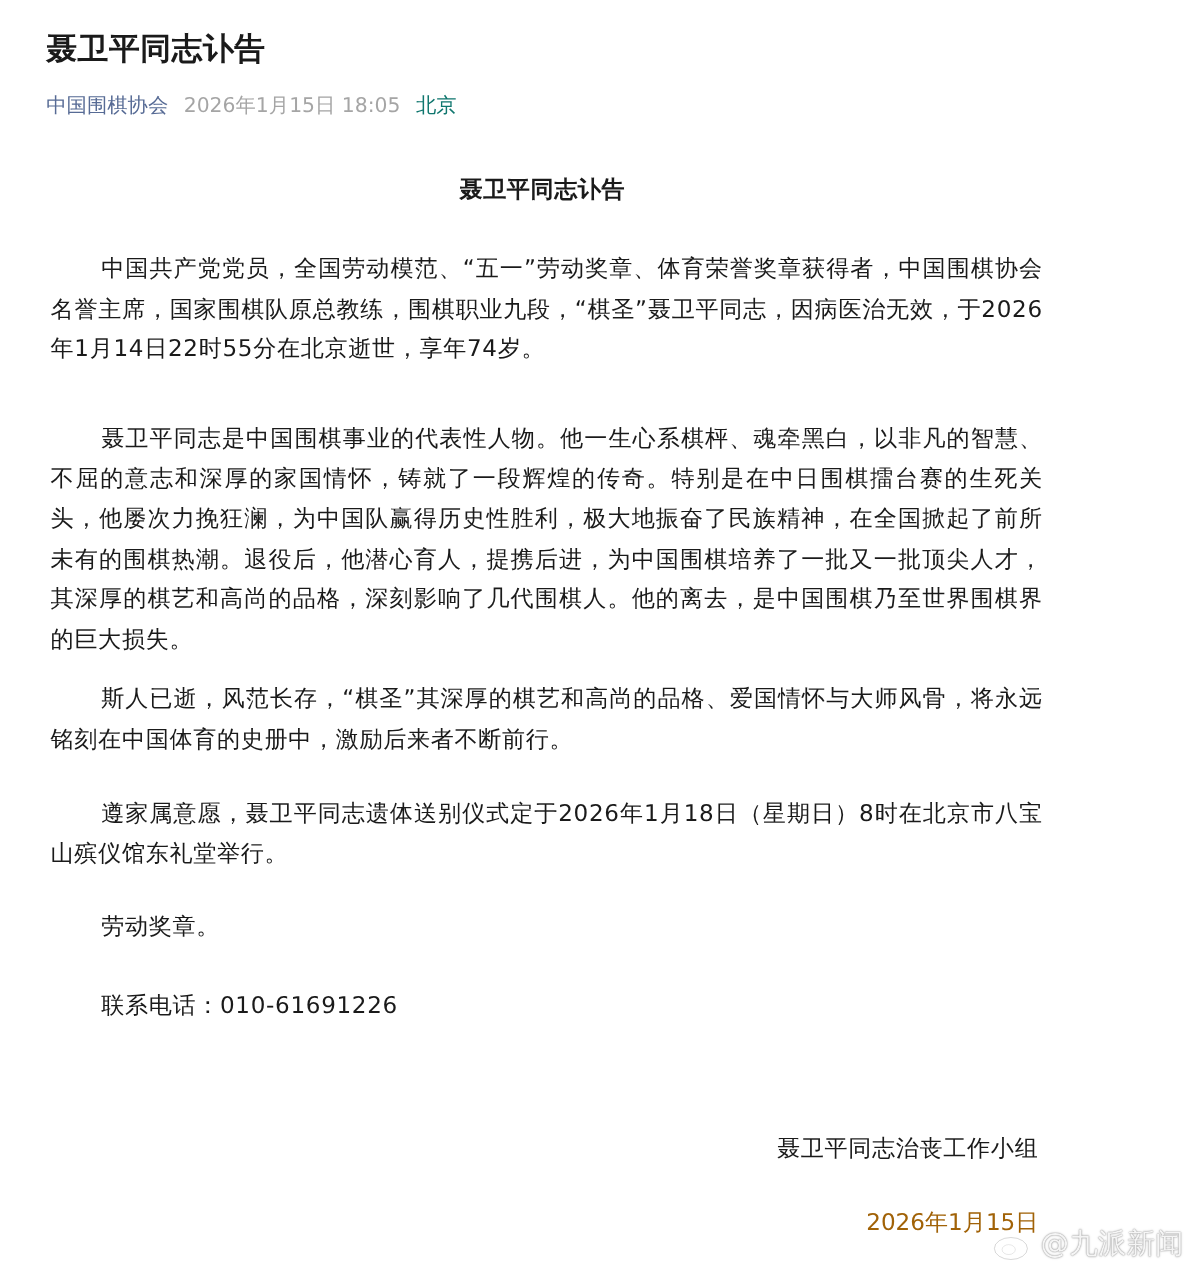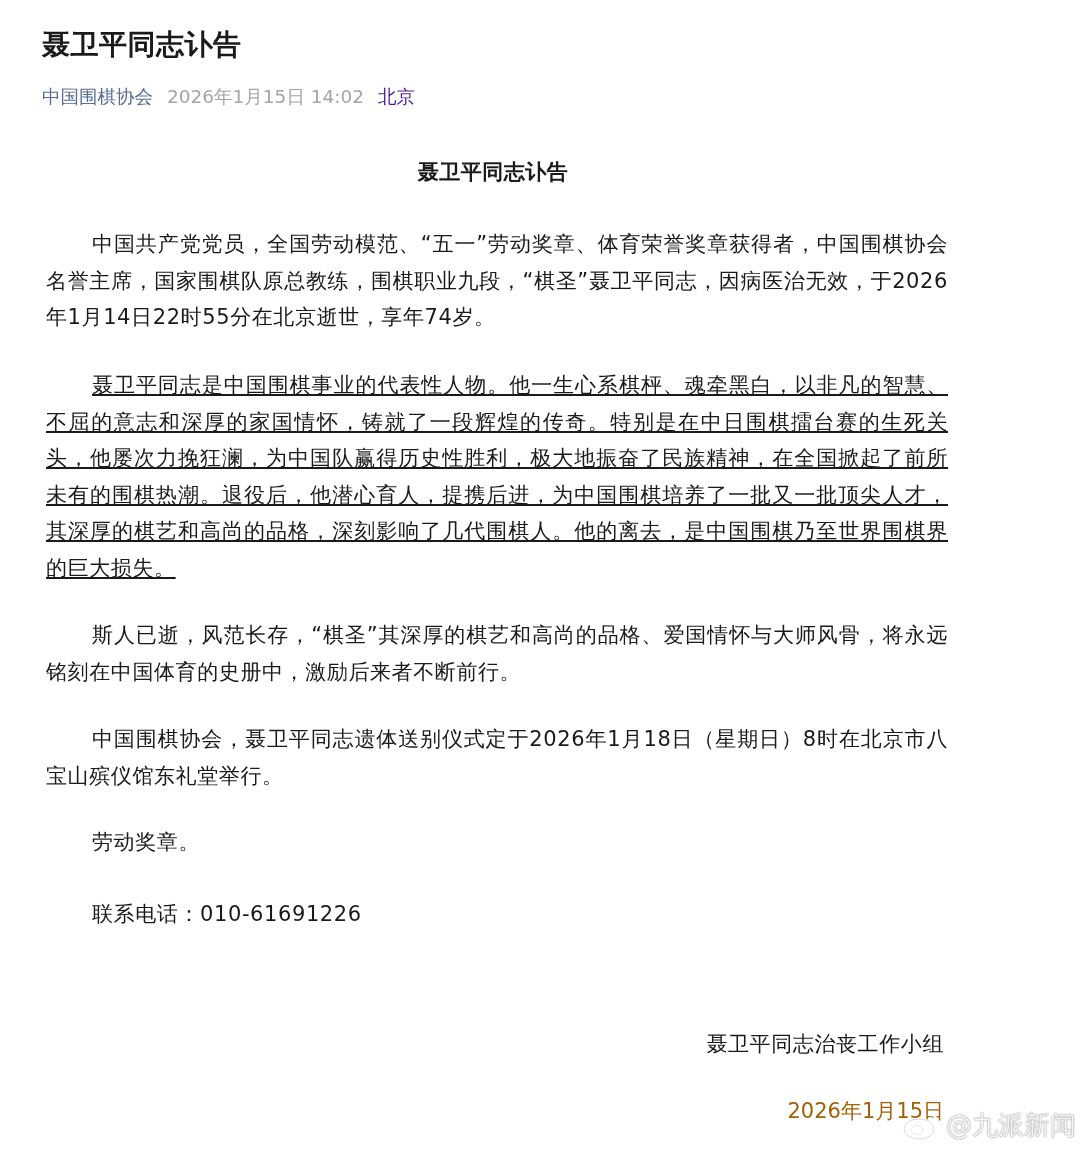--- a/index.html
+++ b/index.html
@@ -44,21 +44,21 @@
   .meta-source {
     color: #576b95;
     margin-right: 14px;
     cursor: pointer;
   }
   .meta-time {
     color: #a5a5a5;
     margin-right: 14px;
   }
   .meta-location {
-    color: #4c1d95;
+    color: #0f766e;
   }
   .doc-heading {
     position: absolute;
     left: 0;
     width: 902px;
     top: 158px;
     text-align: center;
     font-size: 21px;
     font-weight: bold;
     line-height: 28px;
@@ -72,21 +72,21 @@
     margin: 4px;
     font-size: 21px;
     line-height: 36.5px;
     color: #1a1a1a;
     text-indent: 46px;
     text-align: justify;
     letter-spacing: 0.6px;
     word-break: break-all;
   }
   .p1 { top: 222px; }
-  .p2 { top: 363px; text-decoration: underline; }
+  .p2 { top: 376px; }
   .p3 { top: 613px; }
   .p4 { top: 717px; }
   .p5 { top: 820px; }
   .p6 { top: 892px; }
   .signature {
     position: absolute;
     right: 0;
     top: 1026px;
     font-size: 21px;
     line-height: 36px;
@@ -104,49 +104,49 @@
     color: #a16207;
     text-align: right;
     white-space: nowrap;
   }
   .watermark {
     position: absolute;
     right: 10px;
     top: 1108px;
     height: 40px;
     display: flex;
-    align-items: flex-start;
+    align-items: flex-end;
     color: rgba(255,255,255,0.92);
     font-size: 26px;
     white-space: nowrap;
     text-shadow: 0 0 2px rgba(0,0,0,0.35), 0 0 1px rgba(0,0,0,0.4);
   }
   .watermark-icon {
     width: 40px;
     height: 34px;
     margin-right: 4px;
     display: inline-block;
   }
 </style>
 </head>
 <body>
 
 <div class="article">
   <h1 class="article-title">聂卫平同志讣告</h1>
 
   <div class="meta">
-    <span class="meta-source">中国围棋协会</span><span class="meta-time">2026年1月15日 14:02</span><span class="meta-location">北京</span>
+    <span class="meta-source">中国围棋协会</span><span class="meta-time">2026年1月15日 18:05</span><span class="meta-location">北京</span>
   </div>
 
   <div class="doc-heading">聂卫平同志讣告</div>
 
   <p class="para p1">中国共产党党员，全国劳动模范、“五一”劳动奖章、体育荣誉奖章获得者，中国围棋协会名誉主席，国家围棋队原总教练，围棋职业九段，“棋圣”聂卫平同志，因病医治无效，于2026年1月14日22时55分在北京逝世，享年74岁。</p>
   <p class="para p2">聂卫平同志是中国围棋事业的代表性人物。他一生心系棋枰、魂牵黑白，以非凡的智慧、不屈的意志和深厚的家国情怀，铸就了一段辉煌的传奇。特别是在中日围棋擂台赛的生死关头，他屡次力挽狂澜，为中国队赢得历史性胜利，极大地振奋了民族精神，在全国掀起了前所未有的围棋热潮。退役后，他潜心育人，提携后进，为中国围棋培养了一批又一批顶尖人才，其深厚的棋艺和高尚的品格，深刻影响了几代围棋人。他的离去，是中国围棋乃至世界围棋界的巨大损失。</p>
   <p class="para p3">斯人已逝，风范长存，“棋圣”其深厚的棋艺和高尚的品格、爱国情怀与大师风骨，将永远铭刻在中国体育的史册中，激励后来者不断前行。</p>
-  <p class="para p4">中国围棋协会，聂卫平同志遗体送别仪式定于2026年1月18日（星期日）8时在北京市八宝山殡仪馆东礼堂举行。</p>
+  <p class="para p4">遵家属意愿，聂卫平同志遗体送别仪式定于2026年1月18日（星期日）8时在北京市八宝山殡仪馆东礼堂举行。</p>
   <p class="para p5">劳动奖章。</p>
   <p class="para p6">联系电话：010-61691226</p>
 
   <div class="signature">聂卫平同志治丧工作小组</div>
   <div class="sign-date">2026年1月15日</div>
 </div>
 
 <div class="watermark">
   <span class="watermark-icon">
     <svg width="40" height="34" viewBox="0 0 40 34">

